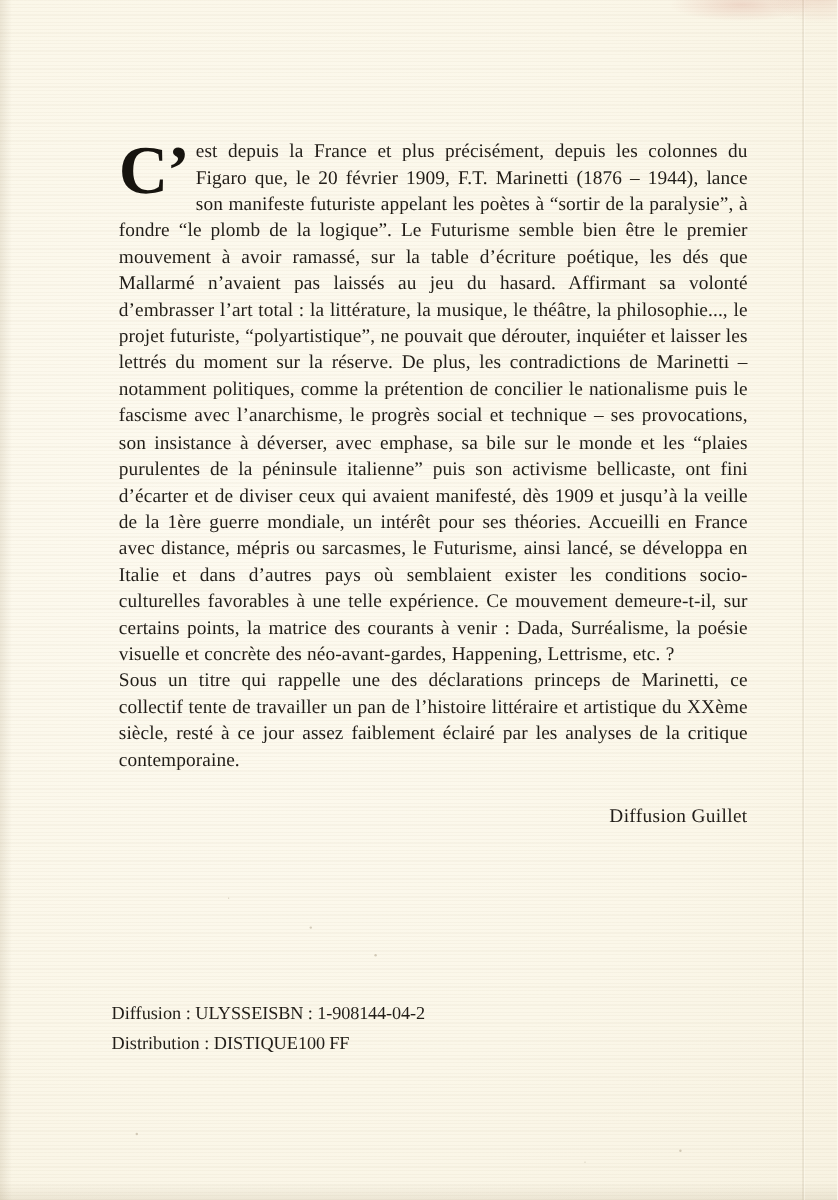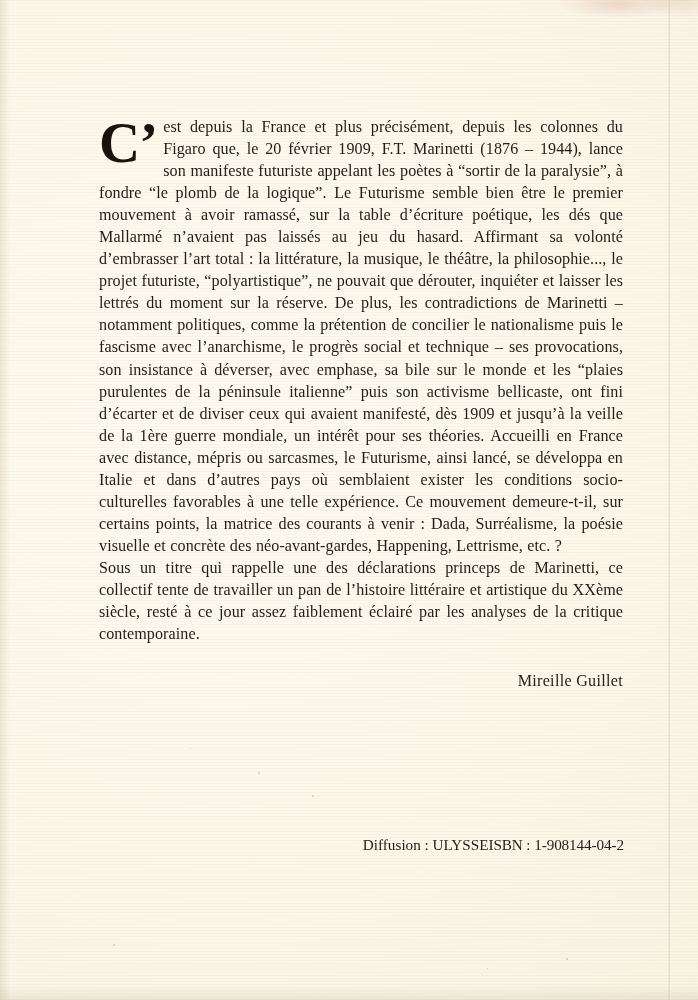--- a/index.html
+++ b/index.html
@@ -135,21 +135,21 @@
     position: absolute;
     left: 93px;
     top: 833px;
     width: 531px;
     font-size: 15.2px;
     line-height: 24.5px;
     color: #211d18;
   }
   .footer-row {
     display: flex;
-    justify-content: flex-end;
+    justify-content: flex-start;
     align-items: baseline;
     width: 100%;
   }
   .footer-left { text-align: left; white-space: nowrap; }
   .footer-right { text-align: right; white-space: nowrap; letter-spacing: -0.1px;}
   .footer-row.row2 .footer-right { padding-right: 22px; }
 
   
   .speck {
     position: absolute;
@@ -174,22 +174,26 @@
   <div class="speck" style="left:190px;top:748px;width:1px;height:1px;"></div>
   <div class="speck" style="left:113px;top:944px;width:2px;height:2px;"></div>
   <div class="speck" style="left:566px;top:958px;width:2px;height:2px;"></div>
   <div class="speck" style="left:487px;top:968px;width:1px;height:1px;"></div>
 
   <div class="blurb">
     <p><span class="dropcap">C’</span><span>est depuis la France et plus précisément, depuis les colonnes du Figaro que, le 20 février 1909, F.T. Marinetti (1876 – 1944), lance son manifeste futuriste appelant les poètes à “sortir de la paralysie”, à fondre “le plomb de la logique”. Le Futurisme semble bien être le premier mouvement à avoir ramassé, sur la table d’écriture poétique, les dés que Mallarmé n’avaient pas laissés au jeu du hasard. Affirmant sa volonté d’embrasser l’art total : la littérature, la musique, le théâtre, la philosophie..., le projet futuriste, “polyartistique”, ne pouvait que dérouter, inquiéter et laisser les lettrés du moment sur la réserve. De plus, les contradictions de Marinetti – notamment politiques, comme la prétention de concilier le nationalisme puis le fascisme avec l’anarchisme, le progrès social et technique – ses provocations, son insistance à déverser, avec emphase, sa bile sur le monde et les “plaies purulentes de la péninsule italienne” puis son activisme bellicaste, ont fini d’écarter et de diviser ceux qui avaient manifesté, dès 1909 et jusqu’à la veille de la 1ère guerre mondiale, un intérêt pour ses théories. Accueilli en France avec distance, mépris ou sarcasmes, le Futurisme, ainsi lancé, se développa en Italie et dans d’autres pays où semblaient exister les conditions socio-culturelles favorables à une telle expérience. Ce mouvement demeure-t-il, sur certains points, la matrice des courants à venir : Dada, Surréalisme, la poésie visuelle et concrète des néo-avant-gardes, Happening, Lettrisme, etc. ?</span></p>
     <p class="last-para">Sous un titre qui rappelle une des déclarations princeps de Marinetti, ce collectif tente de travailler un pan de l’histoire littéraire et artistique du XXème siècle, resté à ce jour assez faiblement éclairé par les analyses de la critique contemporaine.</p>
   </div>
 
-  <div class="signature">Mireille Guillet</div>
+  <div class="signature">Diffusion Guillet</div>
 
   <div class="footer">
     <div class="footer-row row1">
       <div class="footer-left">Diffusion : ULYSSE</div>
       <div class="footer-right">ISBN : 1-908144-04-2</div>
     </div>
+    <div class="footer-row row2">
+      <div class="footer-left">Distribution : DISTIQUE</div>
+      <div class="footer-right">100 FF</div>
+    </div>
   </div>
 
 </div>
 
 </body></html>

